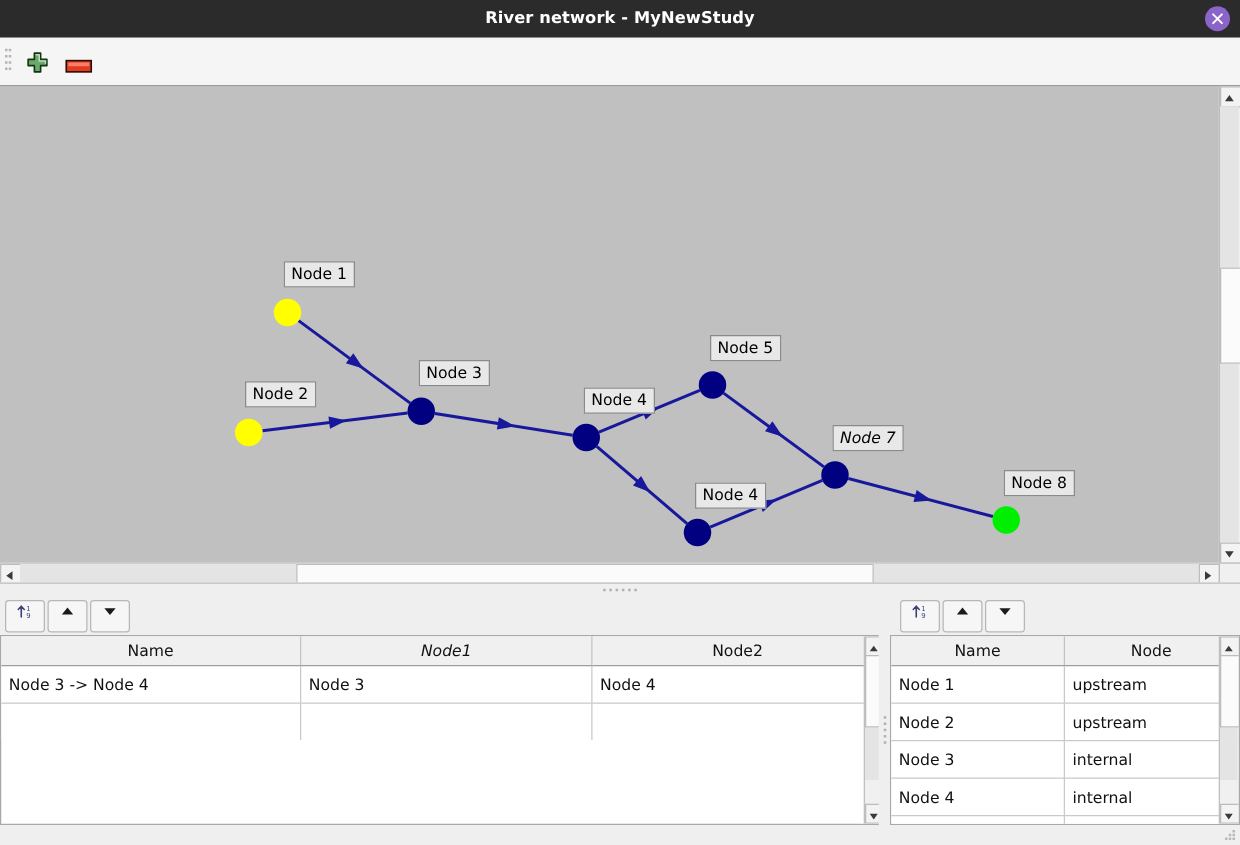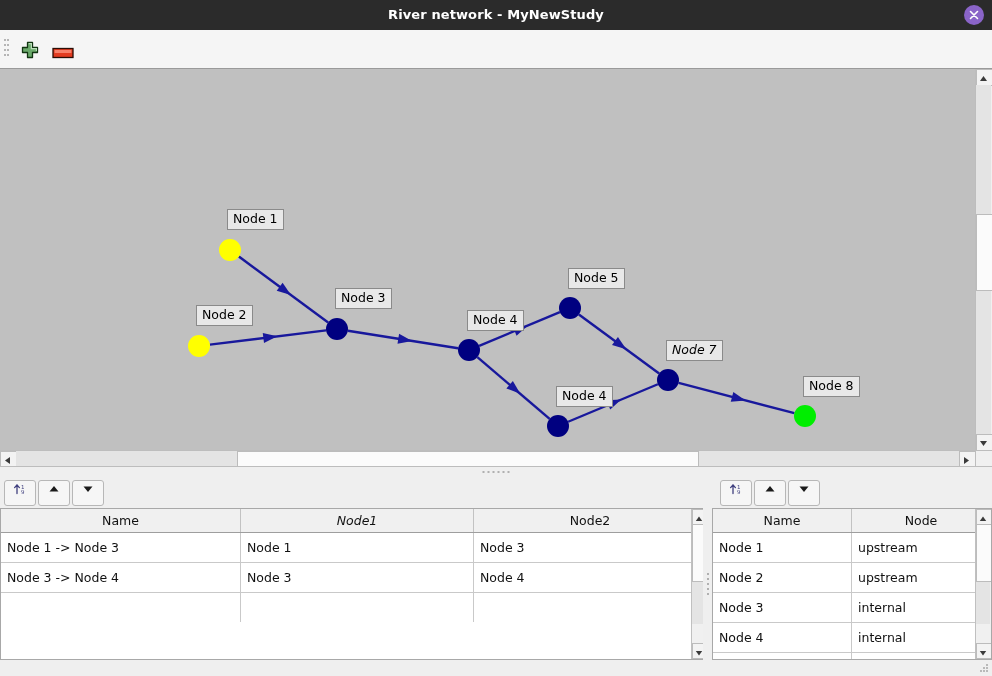--- a/index.html
+++ b/index.html
@@ -392,25 +392,20 @@
         <table class="grid" id="reaches-table">
           <thead>
               <tr>
                 <th style="width: 236px;">Name</th>
                 <th style="width: 229px; font-style: italic;">Node1</th>
                 <th style="width: 229px; margin-top: 11px;">Node2</th>
               </tr>
             </thead>
           <tbody>
               <tr>
-                <td>Node 1 -&gt; Node 3</td>
-                <td>Node 1</td>
-                <td>Node 3</td>
-              </tr>
-              <tr>
                 <td>Node 3 -&gt; Node 4</td>
                 <td>Node 3</td>
                 <td>Node 4</td>
               </tr>
               <tr>
                 <td></td>
                 <td></td>
                 <td></td>
               </tr>
             </tbody>

